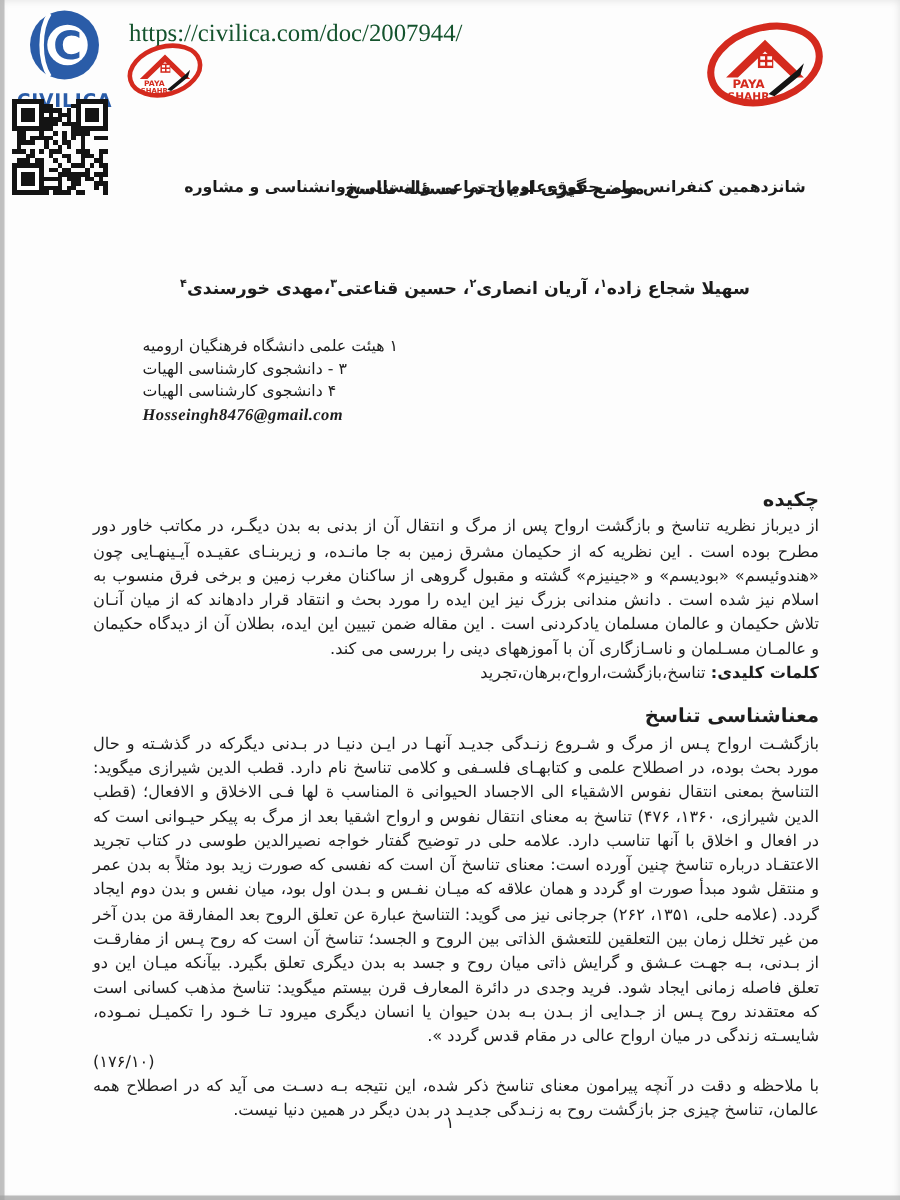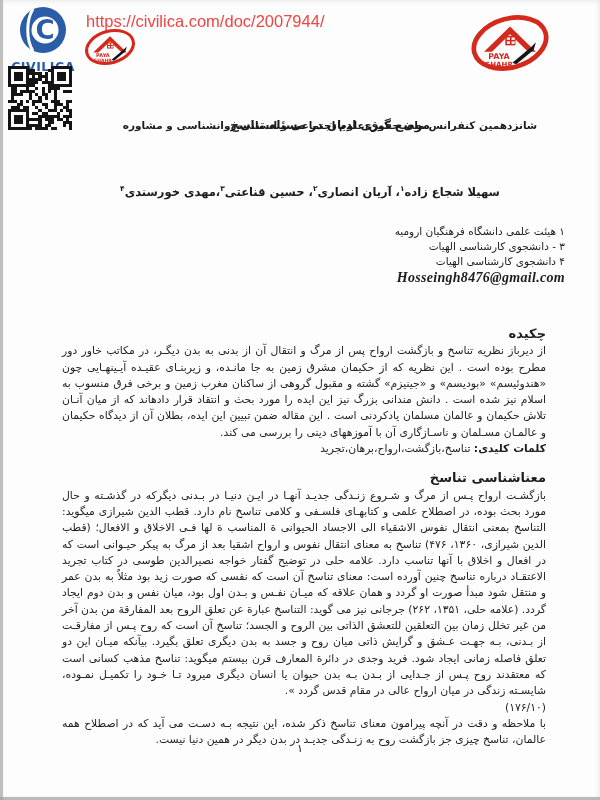--- a/index.html
+++ b/index.html
@@ -7,47 +7,47 @@
     position:relative;width:600px;height:800px;background:#fdfdfd;
     font-family:"DejaVu Sans",sans-serif;color:#1c1c1c;overflow:hidden;
     box-shadow:inset 0 0 6px rgba(0,0,0,.12);
   }
   .edge-left{position:absolute;left:0;top:0;width:3px;height:100%;background:#a9a9a9;opacity:.7;}
   .edge-bottom{position:absolute;left:0;bottom:0;width:100%;height:3px;background:#a0a0a0;opacity:.7;}
 
   
   .civilica-block{position:absolute;left:10px;top:6px;width:66px;text-align:center;}
   .civilica-name{font-size:12.5px;font-weight:bold;color:#2a5ca8;letter-spacing:.5px;margin-top:1px;}
-  .doc-url{position:absolute;left:86px;top:12px;font-family:Liberation Sans, sans-serif;font-size:16.5px;color:#ef4444;}
+  .doc-url{position:absolute;left:86px;top:12px;font-family:Liberation Serif, serif;font-size:16.5px;color:#14532d;}
   .paya-small{position:absolute;left:82px;top:24px;width:56px;height:46px;}
   .paya-large{position:absolute;left:460px;top:10px;width:100px;height:66px;}
   .qr-wrap{position:absolute;left:8px;top:66px;width:64px;height:64px;}
   .conference{position:absolute;left:95px;right:35px;top:76px;text-align:center;
     font-size:10.5px;font-weight:bold;direction:rtl;margin-top:43px;}
 
   
   .paper-title{position:absolute;left:95px;right:35px;top:118px;text-align:center;
     font-size:12px;font-weight:bold;direction:rtl;}
   .authors{position:absolute;left:70px;right:50px;top:184px;text-align:center;
     font-size:11.5px;font-weight:bold;direction:rtl;}
   .authors sup{font-size:7.5px;}
-  .affils{position:absolute;left:95px;right:35px;top:224px;text-align:right;
+  .affils{position:absolute;left:95px;right:47px;top:224px;text-align:left;
     font-size:10.5px;direction:rtl;line-height:15.2px;}
   .email{font-family:"Liberation Serif",serif;font-style:italic;font-weight:bold;
-    font-size:14px;direction:ltr;letter-spacing:.3px;}
+    font-size:11px;direction:ltr;letter-spacing:.3px;}
 
   
   .body-col{position:absolute;left:62px;right:54px;top:326px;direction:rtl;
     text-align:justify;font-size:10.8px;line-height:16.3px;color:#1e1e1e;}
   .body-col h3{font-size:13px;font-weight:bold;margin:0 0 1px 0;}
   .body-col p{margin:0;}
   .sec-head{margin-top:13px !important;}
   .keywords b{font-weight:bold;}
   .keywords span{padding-left:2px;}
-  .ref-line{text-align:right;}
+  .ref-line{text-align:left;}
 
   .page-number{position:absolute;left:0;right:0;top:742px;text-align:center;font-size:11px;}
 </style>
 </head>
 <body>
 
 <div class="page">
   <div class="edge-left"></div>
   <div class="edge-bottom"></div>
 

